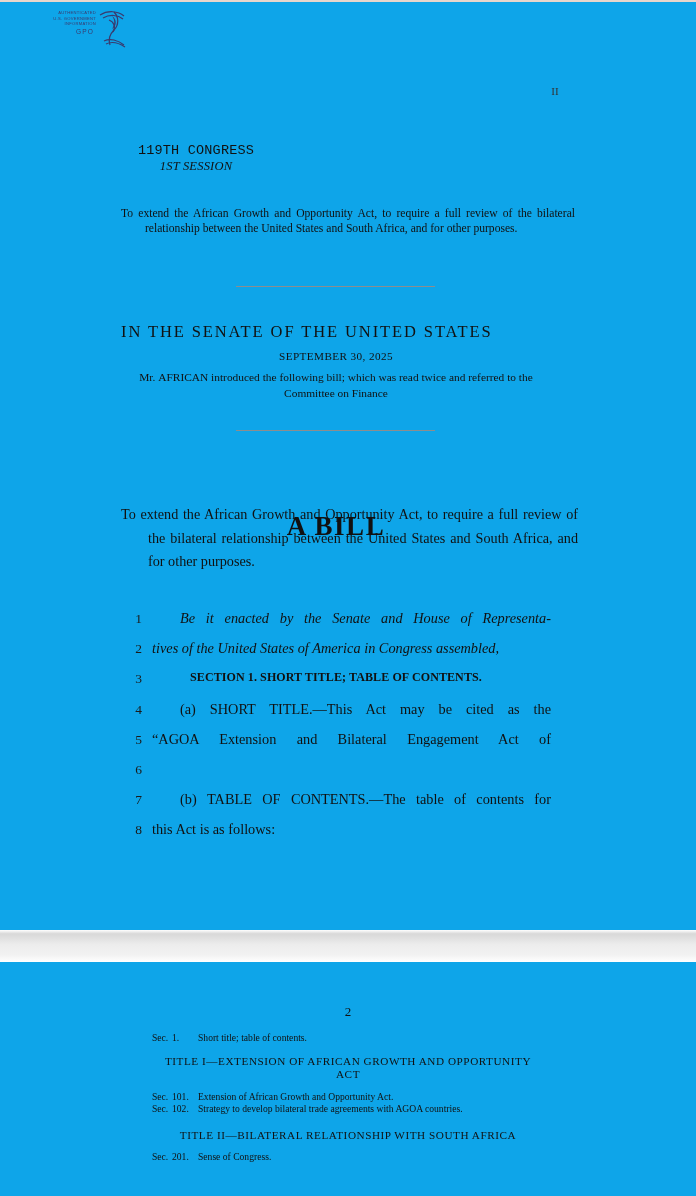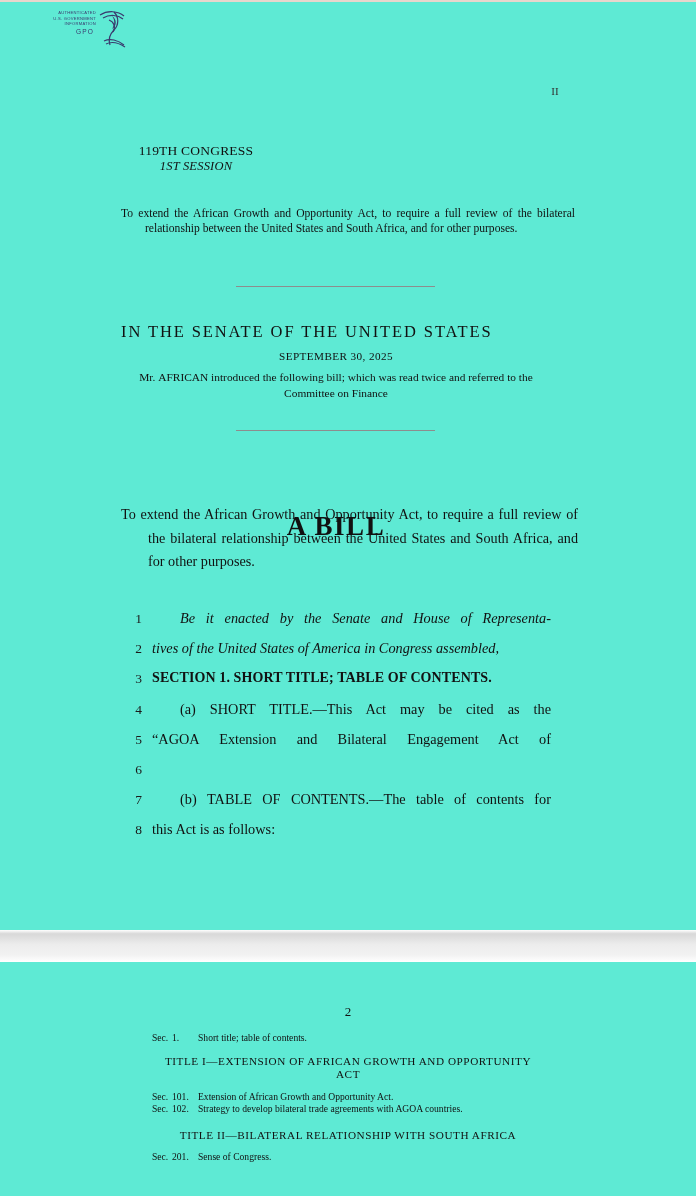--- a/index.html
+++ b/index.html
@@ -21,21 +21,21 @@
     width: 696px;
     height: 2px;
     background: #e8d6cc;
   }
 
   
   .page {
     position: absolute;
     left: 0;
     width: 696px;
-    background: #5eead4;
+    background: #0ea5e9;
   }
   #page-1 { top: 2px;    height: 930px; }
   #page-2 { top: 962px;  height: 234px; }
 
   .page-gap {
     position: absolute;
     left: 0;
     top: 930px;
     width: 696px;
     height: 32px;
@@ -100,20 +100,21 @@
     top: 2px;
     width: 150px;
     text-align: center;
     line-height: 15.5px;
   }
   .congress-line {
     font-size: 13.5px;
     font-variant: small-caps;
     letter-spacing: 0.2px;
     white-space: nowrap;
+    font-family: Liberation Mono, monospace;
   }
   .session-line {
     font-size: 12.5px;
     font-variant: small-caps;
     letter-spacing: 0.2px;
     white-space: nowrap;
     font-style: italic;
   }
   .bill-number {
     position: absolute;
@@ -237,21 +238,21 @@
     white-space: nowrap;
   }
   .bline .txt.just {
     display: flex;
     justify-content: space-between;
   }
   .ital { font-style: italic; }
   .bold { font-weight: bold; }
   .sc   { font-variant: small-caps; }
   .ind  { display: inline-block; width: 28px; }
-  .bline .txt.sec3 { font-size: 14px; letter-spacing: 0.1px; }
+  .bline .txt.sec3 { font-size: 12px; letter-spacing: 0.1px; margin-left: 38px; }
 
   
   .pg2-number {
     position: absolute;
     top: 1004px;
     left: 0;
     width: 696px;
     text-align: center;
     font-size: 13px;
   }

